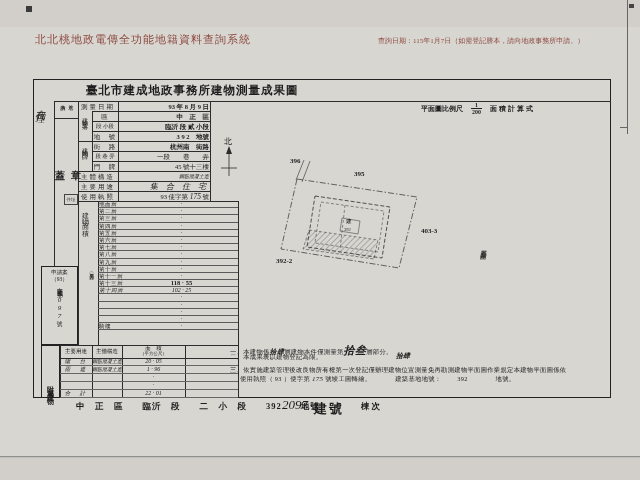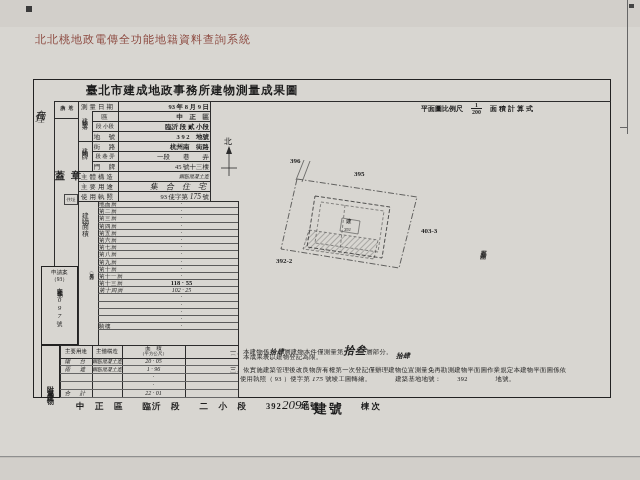--- a/index.html
+++ b/index.html
@@ -54,20 +54,21 @@
   <div class="paper"></div>
 
   <div class="ln" style="left:26px;top:6px;width:6px;height:6px;background:#3a3a3a"></div>
   <div class="ln" style="left:629px;top:4px;width:5px;height:4px;background:#444"></div>
   <div class="ln" style="left:627px;top:0;width:1px;height:134px;background:#666"></div>
   <div class="ln" style="left:620px;top:127px;width:8px;height:1px;background:#666"></div>
   <div class="ln" style="left:0;top:456px;width:640px;height:1px;background:#8f8f8f"></div>
   <div class="ln" style="left:0;top:457px;width:640px;height:1px;background:#c2c0bb"></div>
 
   <div class="t maroon" style="left:35px;top:33px;font-size:11px;letter-spacing:1px">北北桃地政電傳全功能地籍資料查詢系統</div>
+  <div class="t maroon" style="left:378px;top:37px;font-size:7px">查詢日期：115年1月7日（如需登記謄本，請向地政事務所申請。）</div>
 
   <div class="box" style="left:33px;top:79px;width:578px;height:319px"></div>
   <div class="t b" style="left:86px;top:84px;font-size:11.5px;letter-spacing:1px">臺北市建成地政事務所建物測量成果圖</div>
 
   <div class="ln" style="left:54px;top:101px;width:557px;height:1px"></div>
   <div class="ln" style="left:54px;top:101px;width:1px;height:166px"></div>
   <div class="ln" style="left:78px;top:101px;width:1px;height:244px"></div>
   <div class="ln" style="left:92px;top:111px;width:1px;height:60px"></div>
   <div class="ln" style="left:118px;top:101px;width:1px;height:100px"></div>
   <div class="ln" style="left:210px;top:101px;width:1px;height:100px"></div>

